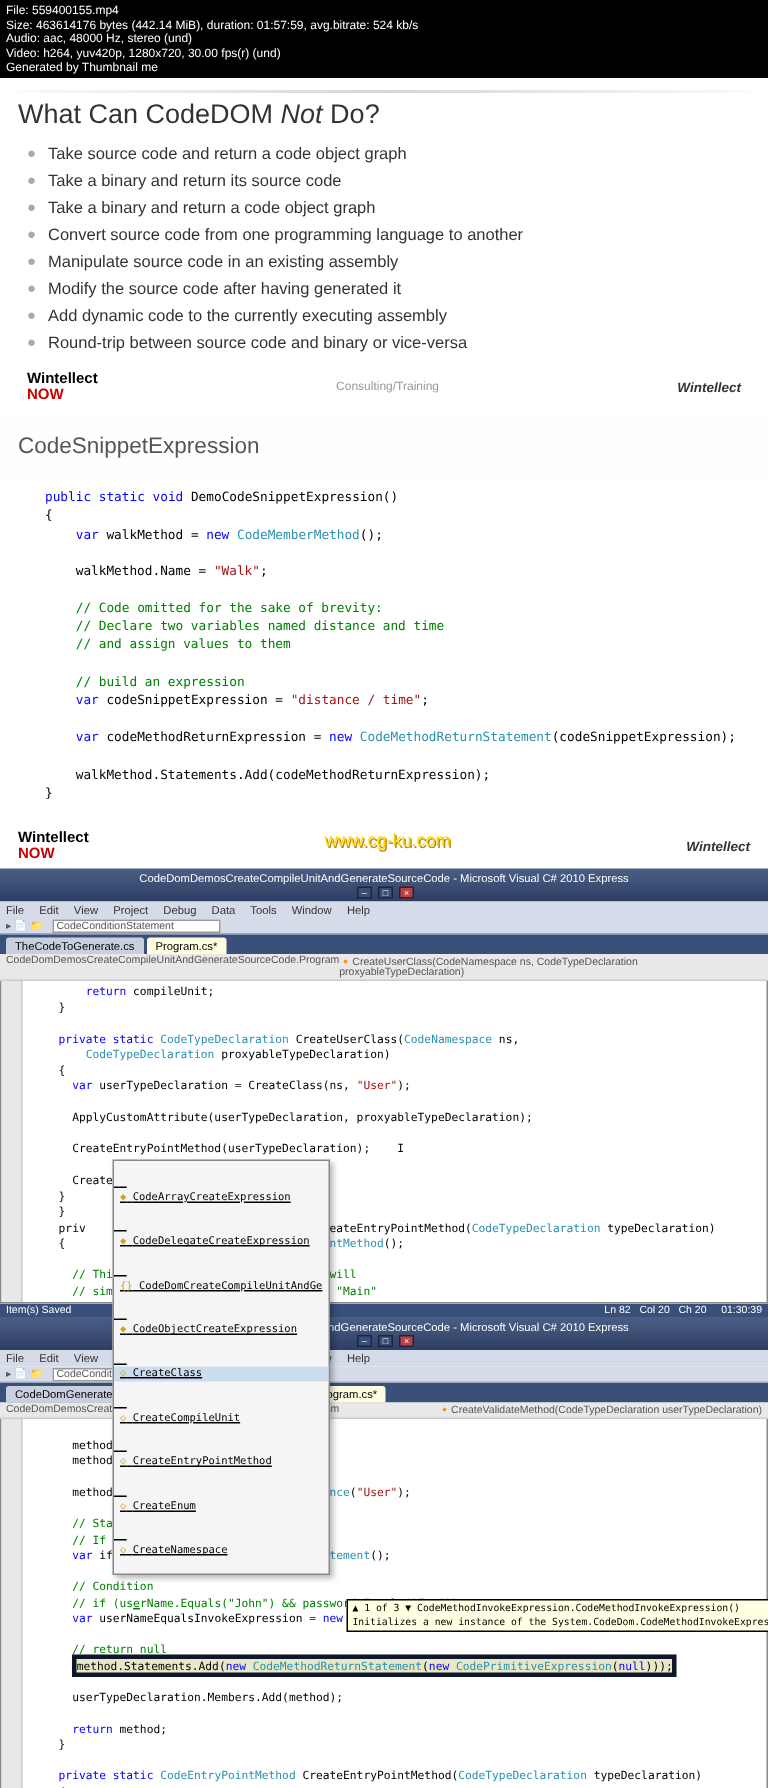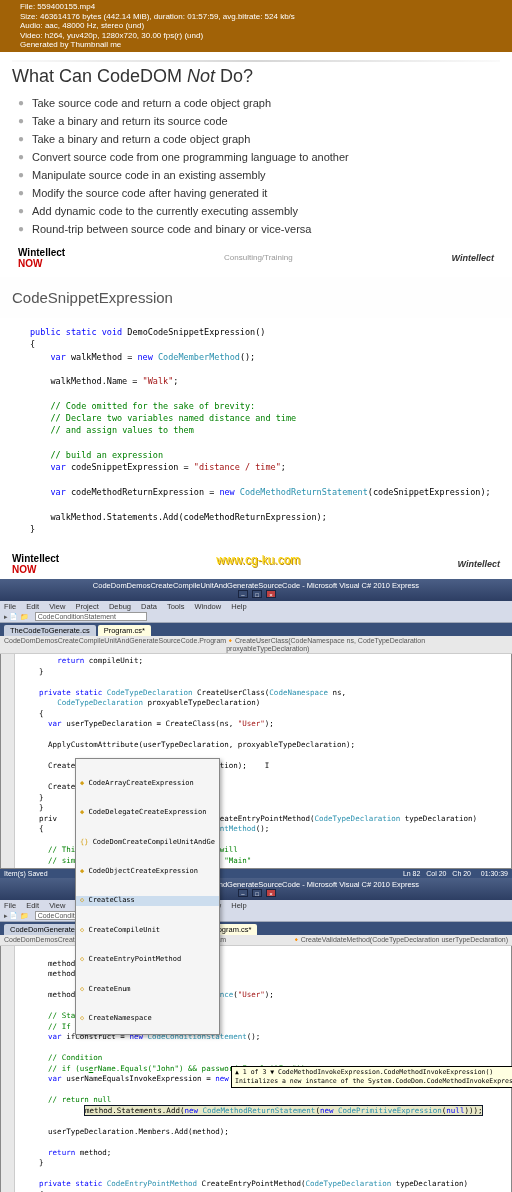--- a/index.html
+++ b/index.html
@@ -1,18 +1,18 @@
 <!DOCTYPE html>
 <html><head>
 <meta charset="utf-8">
 <style>
   * { margin: 0; padding: 0; box-sizing: border-box; }
   body { width: 512px; font-family: 'Segoe UI', Arial, sans-serif; background: #fff; }
 
-  .header-info { background: #a16207; color: #fff; font-size: 8px; padding: 2px 20px; line-height: 1.2; }
+  .header-info { background: #000000; color: #fff; font-size: 8px; padding: 2px 4px; line-height: 1.2; }
 
   .slide { background: #fff; padding: 8px 12px 4px 12px; position: relative; }
   .slide-title { font-size: 18px; color: #333; font-weight: normal; margin-bottom: 10px; }
   .slide-title .italic { font-style: italic; }
   .slide-subtitle-bar { height: 2px; background: linear-gradient(to right, #eee, #777, #eee); opacity:0.3; margin-bottom:4px;}
 
   ul.bullets { list-style: none; padding-left: 6px; }
   ul.bullets li { font-size: 11px; color: #333; margin-bottom: 6px; padding-left: 14px; position: relative; }
   ul.bullets li::before { content: "●"; color: #aaa; position: absolute; left: 0; top: 0; font-size: 10px; }
 
@@ -167,21 +167,21 @@
       CreateEntryPointMethod(userTypeDeclaration);    I
 
       CreateV
     }
     }
     priv                             thod CreateEntryPointMethod(<span class="c-teal">CodeTypeDeclaration</span> typeDeclaration)
     {                                <span class="c-teal">ntryPointMethod</span>();
 
       <span class="c-green">// This has no bearing on CodeDom. It will</span>
       <span class="c-green">// simply ignore this and use the name "Main"</span>
-<div class="intellisense" style="left:74px; top:104px;">
+<div class="intellisense" style="left:74px; top:119px;text-decoration:underline;">
   <div><span class="cube">◆</span> <span>CodeArrayCreateExpression</span></div>
   <div><span class="cube">◆</span> <span>CodeDelegateCreateExpression</span></div>
   <div><span class="cube">{}</span> <span>CodeDomCreateCompileUnitAndGe</span></div>
   <div><span class="cube">◆</span> <span>CodeObjectCreateExpression</span></div>
   <div class="sel"><span class="cube">◇</span> <span>CreateClass</span></div>
   <div><span class="cube">◇</span> <span>CreateCompileUnit</span></div>
   <div><span class="cube">◇</span> <span>CreateEntryPointMethod</span></div>
   <div><span class="cube">◇</span> <span>CreateEnum</span></div>
   <div><span class="cube">◇</span> <span>CreateNamespace</span></div>
 </div></div>
@@ -236,21 +236,21 @@
 
       <span class="c-green">// Statements</span>
       <span class="c-green">// If Construct - later</span>
       <span class="c-blue">var</span> ifConstruct = <span class="c-blue">new</span> <span class="c-teal">CodeConditionStatement</span>();
 
       <span class="c-green">// Condition</span>
       <span class="c-green">// if (us<span style="text-decoration:underline;">e</span>rName.Equals("John") &amp;&amp; password.Equals("Foo"))</span>
       <span class="c-blue">var</span> userNameEqualsInvokeExpression = <span class="c-blue">new</span> <span class="c-teal">CodeMethodInvokeExpression</span>(
 
       <span class="c-green">// return null</span>
-      <span style="background:#e8e8c8; border:1px solid #0f172a;margin-left:36px;">method.Statements.Add(<span class="c-blue">new</span> <span class="c-teal">CodeMethodReturnStatement</span>(<span class="c-blue">new</span> <span class="c-teal">CodePrimitiveExpression</span>(<span class="c-blue">null</span>)));</span>
+      <span style="background:#e8e8c8; border:3px solid #0f172a;">method.Statements.Add(<span class="c-blue">new</span> <span class="c-teal">CodeMethodReturnStatement</span>(<span class="c-blue">new</span> <span class="c-teal">CodePrimitiveExpression</span>(<span class="c-blue">null</span>)));</span>
 
       userTypeDeclaration.Members.Add(method);
 
       <span class="c-blue">return</span> method;
     }
 
     <span class="c-blue">private</span> <span class="c-blue">static</span> <span class="c-teal">CodeEntryPointMethod</span> CreateEntryPointMethod(<span class="c-teal">CodeTypeDeclaration</span> typeDeclaration)
     {
 <div class="tooltip-box" style="left:230px; top:120px;">
   <div>▲ 1 of 3 ▼ CodeMethodInvokeExpression.CodeMethodInvokeExpression()</div>

